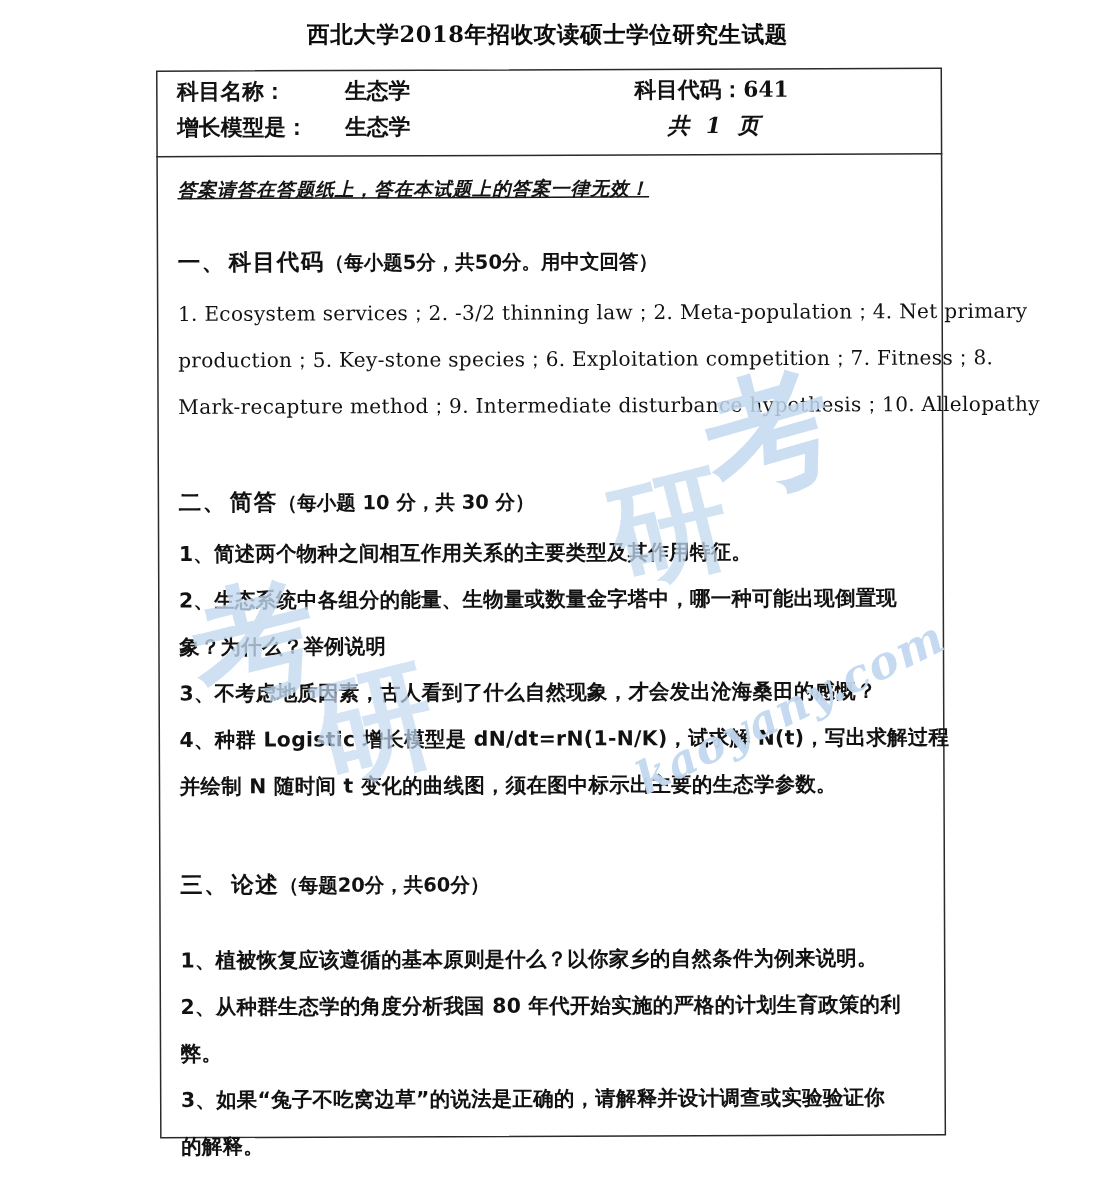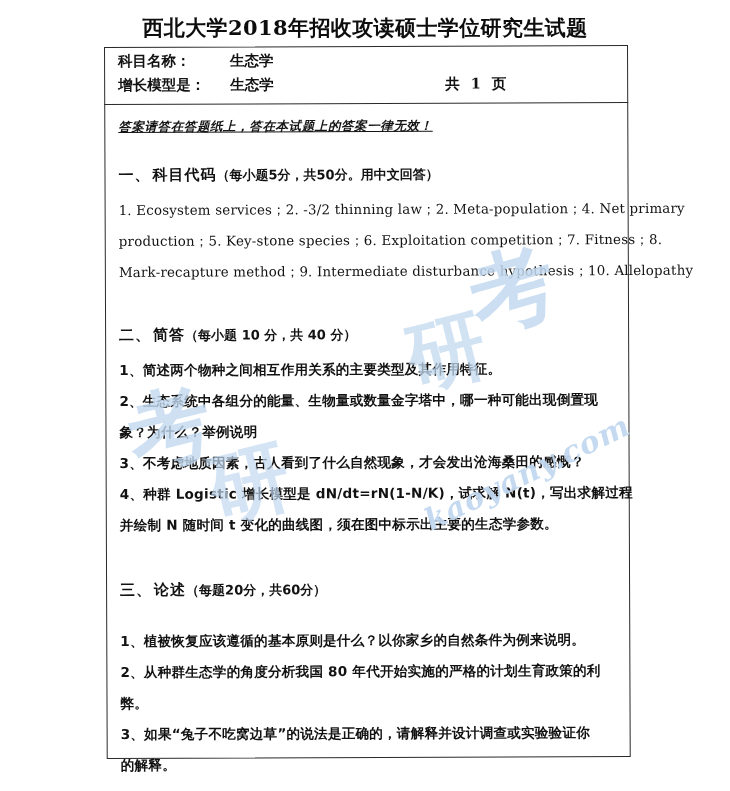--- a/index.html
+++ b/index.html
@@ -18,21 +18,21 @@
 
   
   .doc-title {
     position: absolute;
     top: 14px;
     left: 0;
     width: 730px;
     text-align: center;
     font-family: "DejaVu Serif", "Liberation Serif", serif;
     font-weight: bold;
-    font-size: 21px;
+    font-size: 15px;
     letter-spacing: 0.4px;
     color: #0d0d0d;
   }
 
   
   .page-frame {
     position: absolute;
     left: 104px;
     top: 47px;
     width: 524px;
@@ -67,21 +67,21 @@
   .info-row {
     display: flex;
     align-items: baseline;
     height: 24px;
     font-size: 14.5px;
     font-weight: bold;
   }
   .info-label { width: 112px; flex: none; }
   .info-value { width: 175px; flex: none; }
   .info-right { flex: 1; text-align: left; padding-left: 18px; }
-  .info-right.spaced { letter-spacing: 3px; padding-left: 40px; }
+  .info-right.spaced { letter-spacing: 3px; padding-left: 40px; font-style: italic; }
 
   
   .notice {
     margin-top: 14px;
     font-family: "DejaVu Serif", "Liberation Serif", serif;
     font-size: 12.5px;
     font-weight: bold;
     font-style: italic;
     text-decoration: underline;
     letter-spacing: 0.6px;
@@ -178,20 +178,21 @@
 <div class="wm wm-cn3">考</div>
 <div class="wm wm-cn4">研</div>
 <div class="wm wm-url">kaoyany.com</div>
 
 <div class="content">
 
   <div class="info-table">
     <div class="info-row">
       <span class="info-label">科目名称：</span>
       <span class="info-value">生态学</span>
+      <span class="info-right"><span>科目代码：</span><span>641</span></span>
     </div>
     <div class="info-row">
       <span class="info-label">增长模型是：</span>
       <span class="info-value">生态学</span>
       <span class="info-right spaced">共  1  页</span>
     </div>
   </div>
 
   <div class="text-layer">
 
@@ -201,21 +202,21 @@
       <div class="sec-head">
         <span class="sec-no">一、</span><span>科目代码</span><span class="sec-points">（每小题5分，共50分。用中文回答）</span>
       </div>
       <div class="line en">1. Ecosystem services；2. -3/2 thinning law；2. Meta-population；4. Net primary</div>
       <div class="line en">production；5. Key-stone species；6. Exploitation competition；7. Fitness；8.</div>
       <div class="line en">Mark-recapture method；9. Intermediate disturbance hypothesis；10. Allelopathy</div>
     </div>
 
     <div class="section sec-two">
       <div class="sec-head">
-        <span class="sec-no">二、</span><span>简答</span><span class="sec-points">（每小题 10 分，共 40 分）</span>
+        <span class="sec-no">二、</span><span>简答</span><span class="sec-points">（每小题 10 分，共 30 分）</span>
       </div>
       <div class="line cn">1、简述两个物种之间相互作用关系的主要类型及其作用特征。</div>
       <div class="line cn">2、生态系统中各组分的能量、生物量或数量金字塔中，哪一种可能出现倒置现</div>
       <div class="line cn">象？为什么？举例说明</div>
       <div class="line cn">3、不考虑地质因素，古人看到了什么自然现象，才会发出沧海桑田的感慨？</div>
       <div class="line cn">4、种群 Logistic 增长模型是 dN/dt=rN(1-N/K)，试求解 N(t)，写出求解过程</div>
       <div class="line cn">并绘制 N 随时间 t 变化的曲线图，须在图中标示出主要的生态学参数。</div>
     </div>
 
     <div class="section sec-three">

